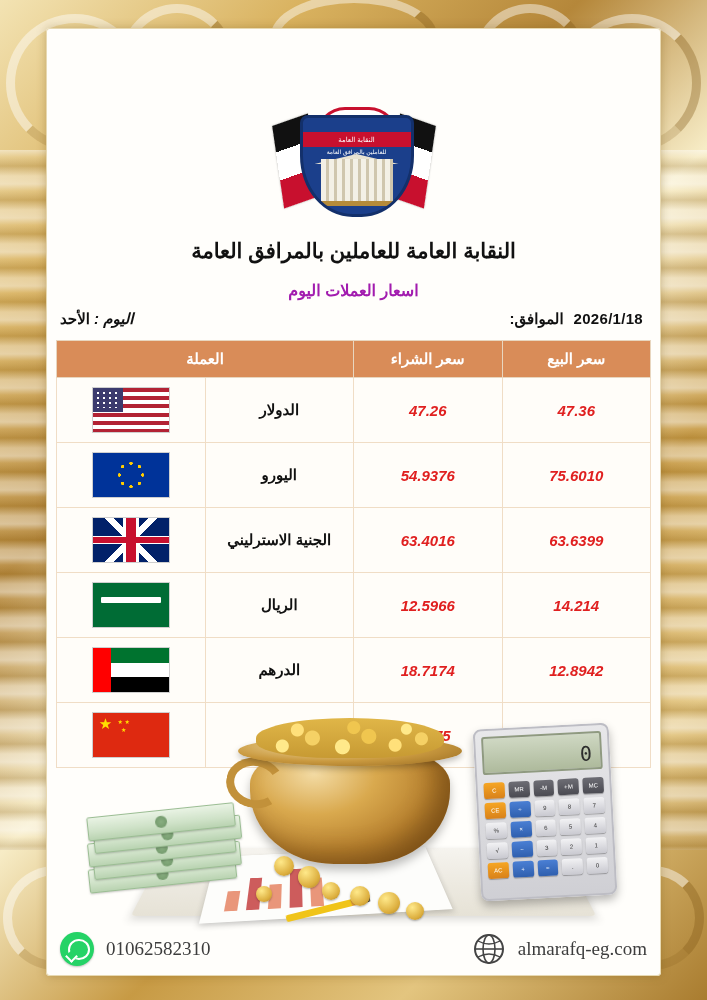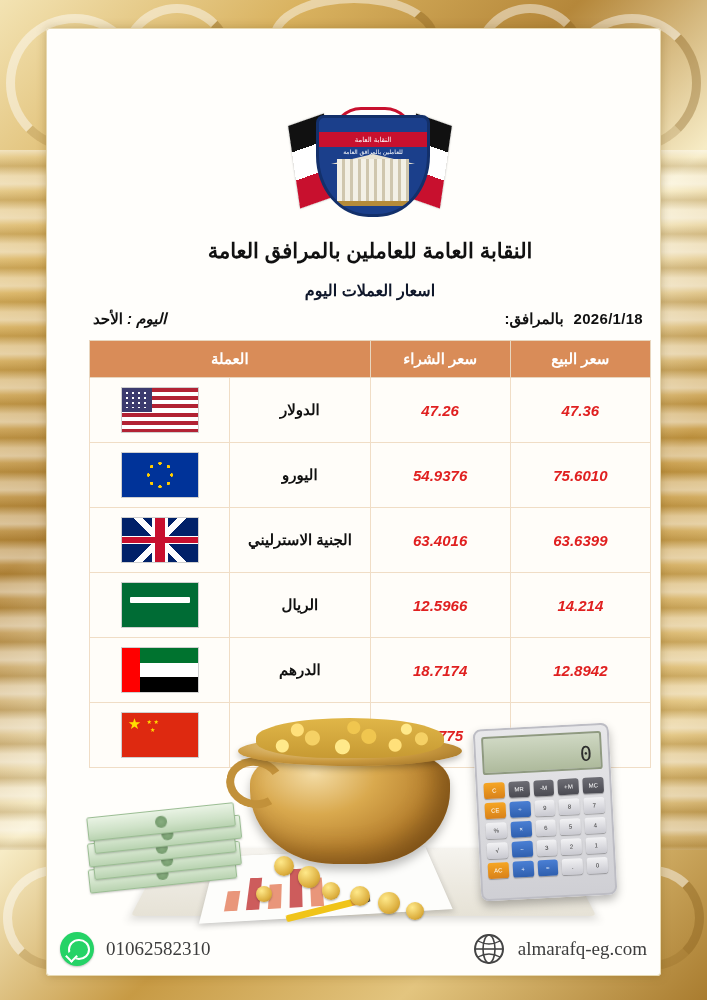--- a/index.html
+++ b/index.html
@@ -76,21 +76,20 @@
     pointer-events: none;
   }
 
   
   .content {
     position: absolute;
     left: 56px; right: 56px; top: 104px;
     display: flex;
     flex-direction: column;
     align-items: center;
-    margin-left: 33px;
   }
 
   
   .logo-wrap {
     position: relative;
     width: 240px;
     height: 116px;
     display: flex;
     align-items: center;
     justify-content: center;
@@ -168,21 +167,21 @@
     font-size: 21px;
     font-weight: bold;
     color: #111;
     text-align: center;
     line-height: 1.4;
   }
   .subtitle {
     margin-top: 16px;
     font-size: 16px;
     font-weight: bold;
-    color: #0f172a;
+    color: #a21caf;
     text-align: center;
   }
 
   
   .meta-row {
     margin-top: 10px;
     width: 100%;
     display: flex;
     justify-content: space-between;
     align-items: baseline;
@@ -514,21 +513,21 @@
       </div>
     </div>
 
     <div class="main-title">النقابة العامة للعاملين بالمرافق العامة</div>
 
     <div class="subtitle">اسعار العملات اليوم</div>
 
     <div class="meta-row">
       <div class="meta-cell meta-date">
         <span class="num">2026/1/18</span>
-        <span>بالمرافق:</span>
+        <span>الموافق:</span>
       </div>
       <div class="meta-cell">
         <span class="label">اليوم :</span>
         <span class="value">الأحد</span>
       </div>
     </div>
 
     <table class="rates">
       <thead>
         <tr>

